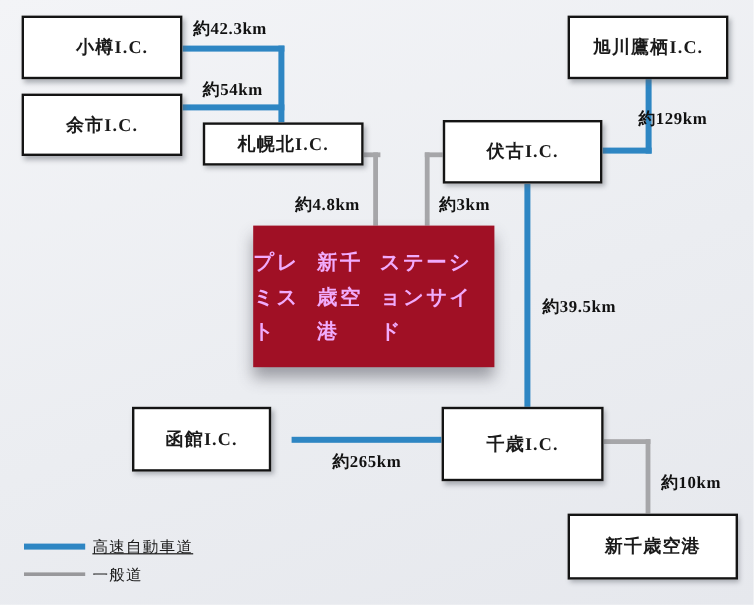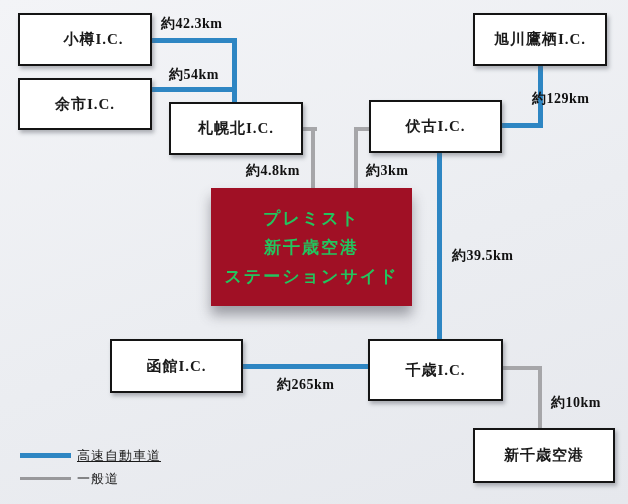--- a/index.html
+++ b/index.html
@@ -17,22 +17,22 @@
     box-sizing:border-box;
     display:flex;align-items:center;justify-content:center;
     font-size:15px;font-weight:600;color:#1a1a1a;
     letter-spacing:1px;
     box-shadow:2px 3px 4px rgba(90,95,105,0.45);
   }
   .center-box{
     position:absolute;
     left:211px;top:188px;width:201px;height:118px;
     background:#a01025;
-    display:flex;flex-direction:column;align-items:center;justify-content:center;
-    color:#22c55e;font-size:17px;font-weight:600;
+    display:flex;flex-direction:row;align-items:center;justify-content:center;
+    color:#f0abfc;font-size:17px;font-weight:600;
     letter-spacing:2px;line-height:29px;
     box-shadow:0 9px 12px rgba(60,60,70,0.45);
   }
   .line{position:absolute;}
   .blue{background:#2e86c3;}
   .gray{background:#a6a6a9;}
   .dist{
     position:absolute;
     font-size:14px;font-weight:bold;color:#111111;
     letter-spacing:0.5px;white-space:nowrap;
@@ -61,30 +61,30 @@
   <div class="line gray" style="left:354px;top:127px;width:4px;height:61px;"></div>
   <div class="line gray" style="left:503px;top:366px;width:39px;height:4px;"></div>
   <div class="line gray" style="left:538px;top:366px;width:4px;height:62px;"></div>
 
   <div class="node" style="left:18px;top:13px;width:134px;height:53px;padding-left:17px;">
       <span>小樽I.C.</span>
     </div>
   <div class="node" style="left:18px;top:78px;width:134px;height:52px;">
       <span>余市I.C.</span>
     </div>
-  <div class="node" style="left:169px;top:102px;width:134px;height:53px;">
+  <div class="node" style="left:169px;top:102px;width:134px;height:36px;">
       <span>札幌北I.C.</span>
     </div>
   <div class="node" style="left:473px;top:13px;width:134px;height:53px;">
       <span>旭川鷹栖I.C.</span>
     </div>
   <div class="node" style="left:369px;top:100px;width:133px;height:53px;">
       <span>伏古I.C.</span>
     </div>
-  <div class="node" style="left:110px;top:339px;width:133px;height:54px;">
+  <div class="node" style="left:110px;top:339px;width:116px;height:54px;">
       <span>函館I.C.</span>
     </div>
   <div class="node" style="left:368px;top:339px;width:135px;height:62px;">
       <span>千歳I.C.</span>
     </div>
   <div class="node" style="left:473px;top:428px;width:142px;height:55px;">
       <span>新千歳空港</span>
     </div>
 
   <div class="center-box">

